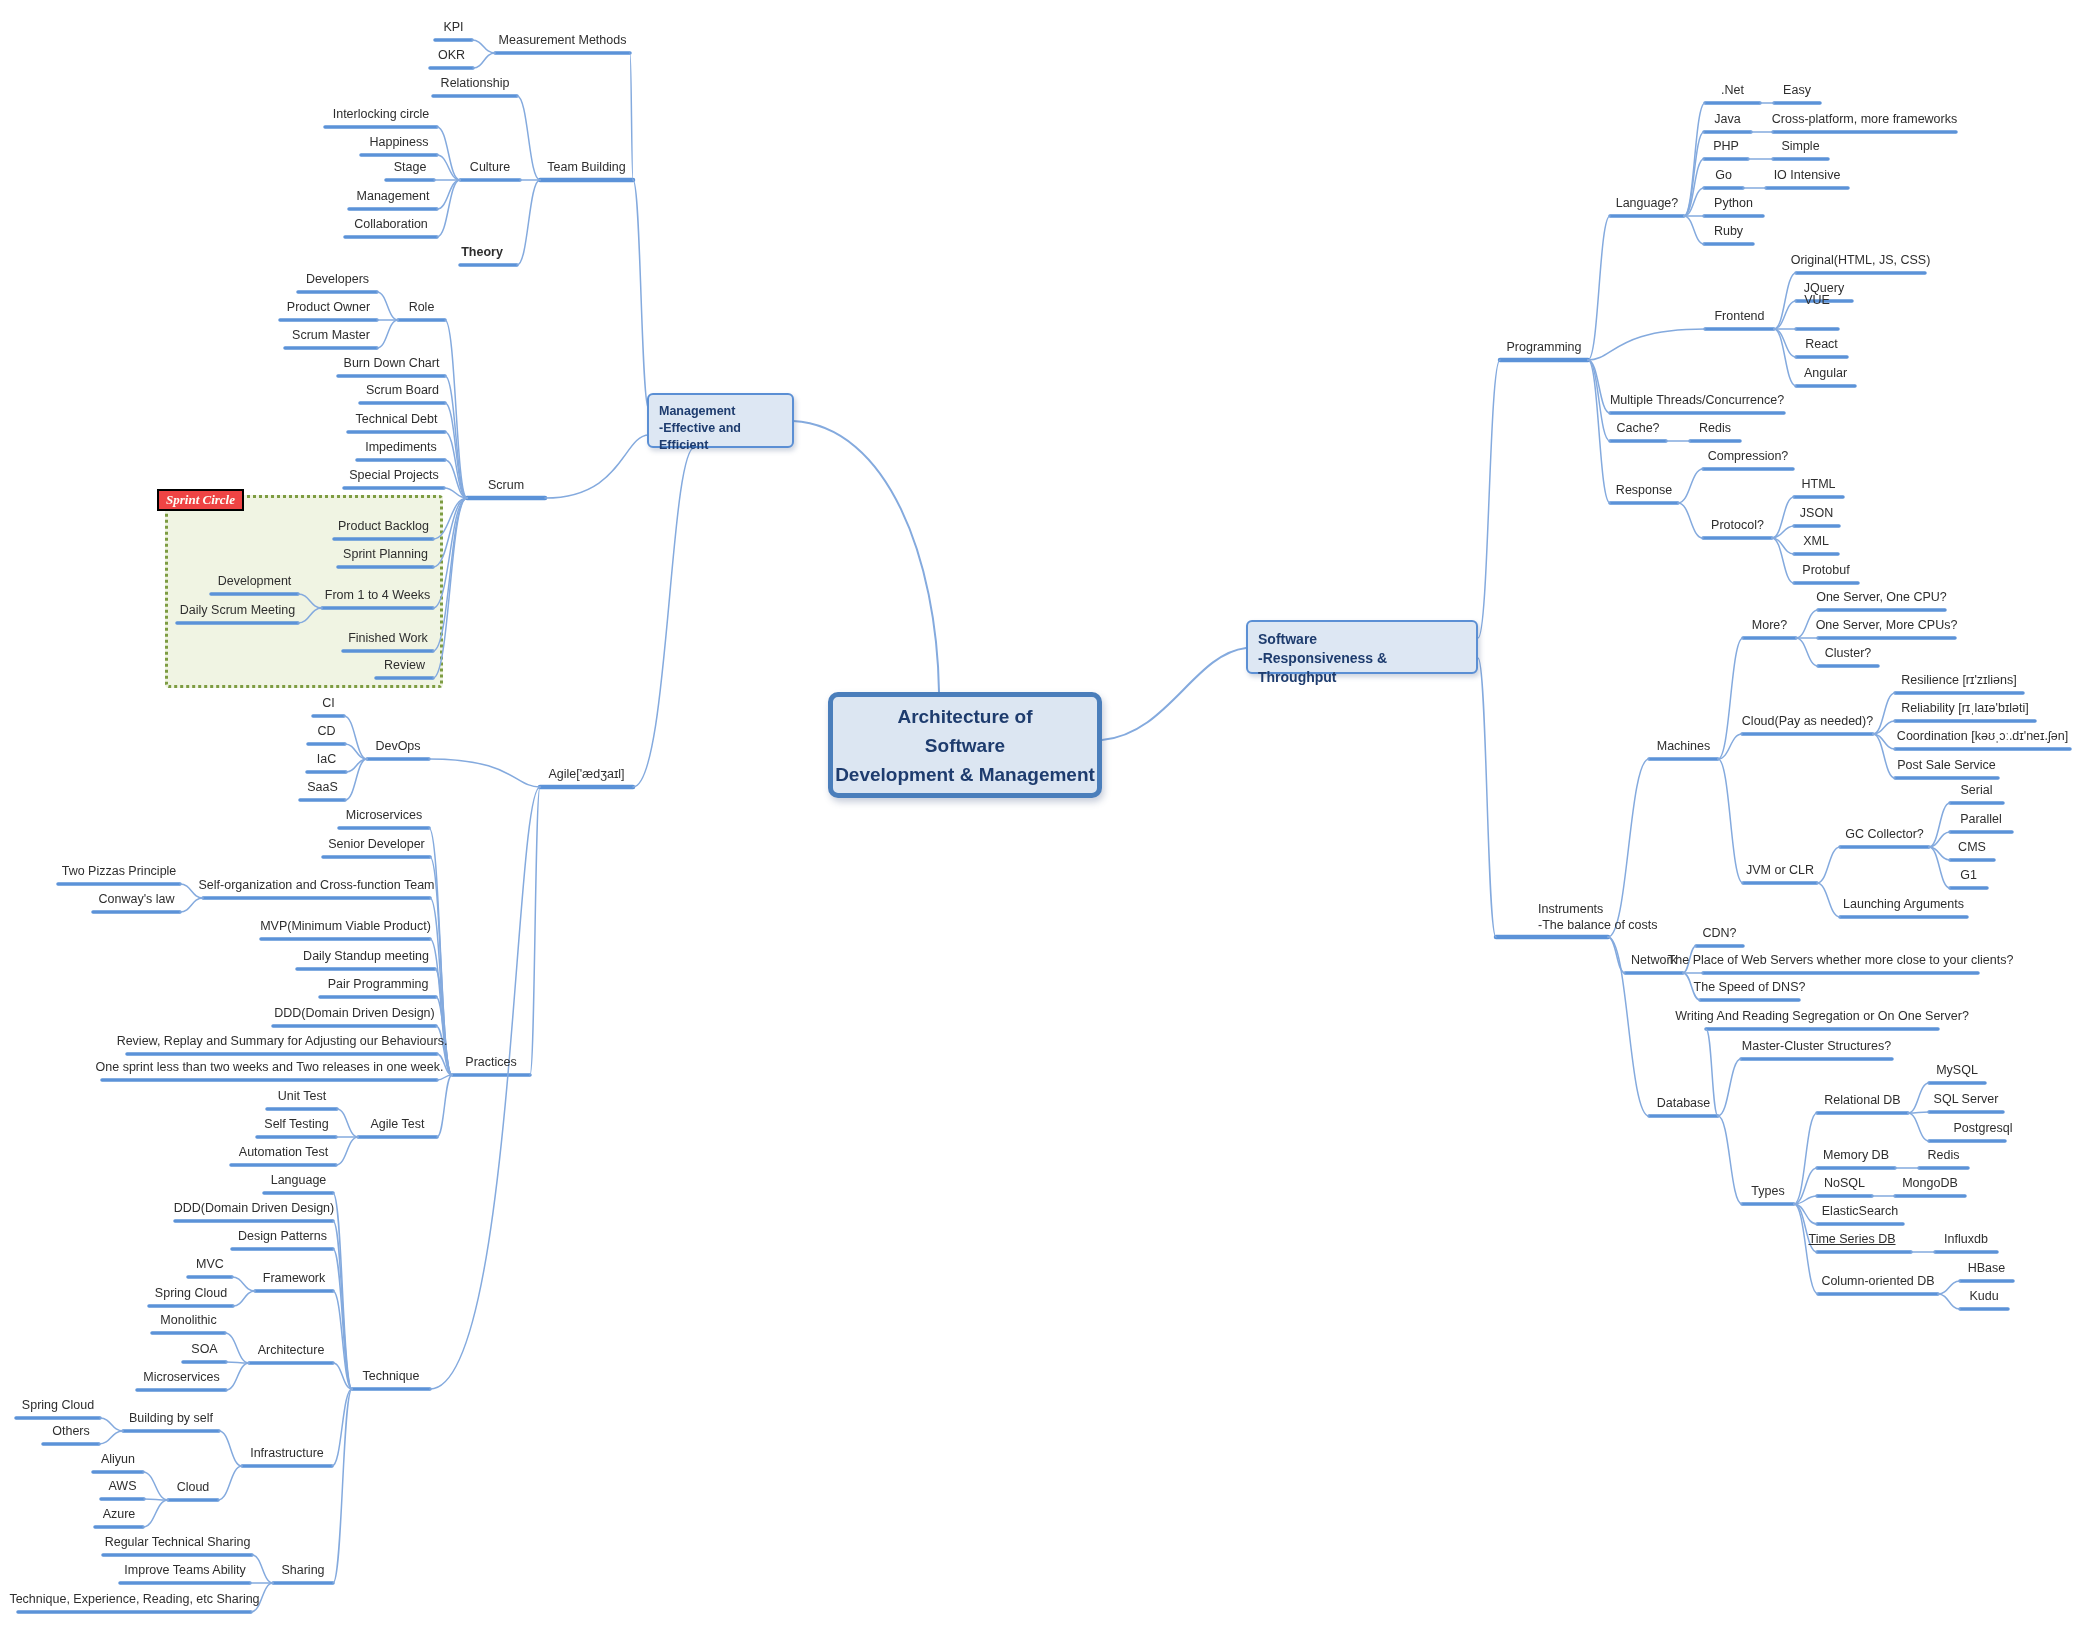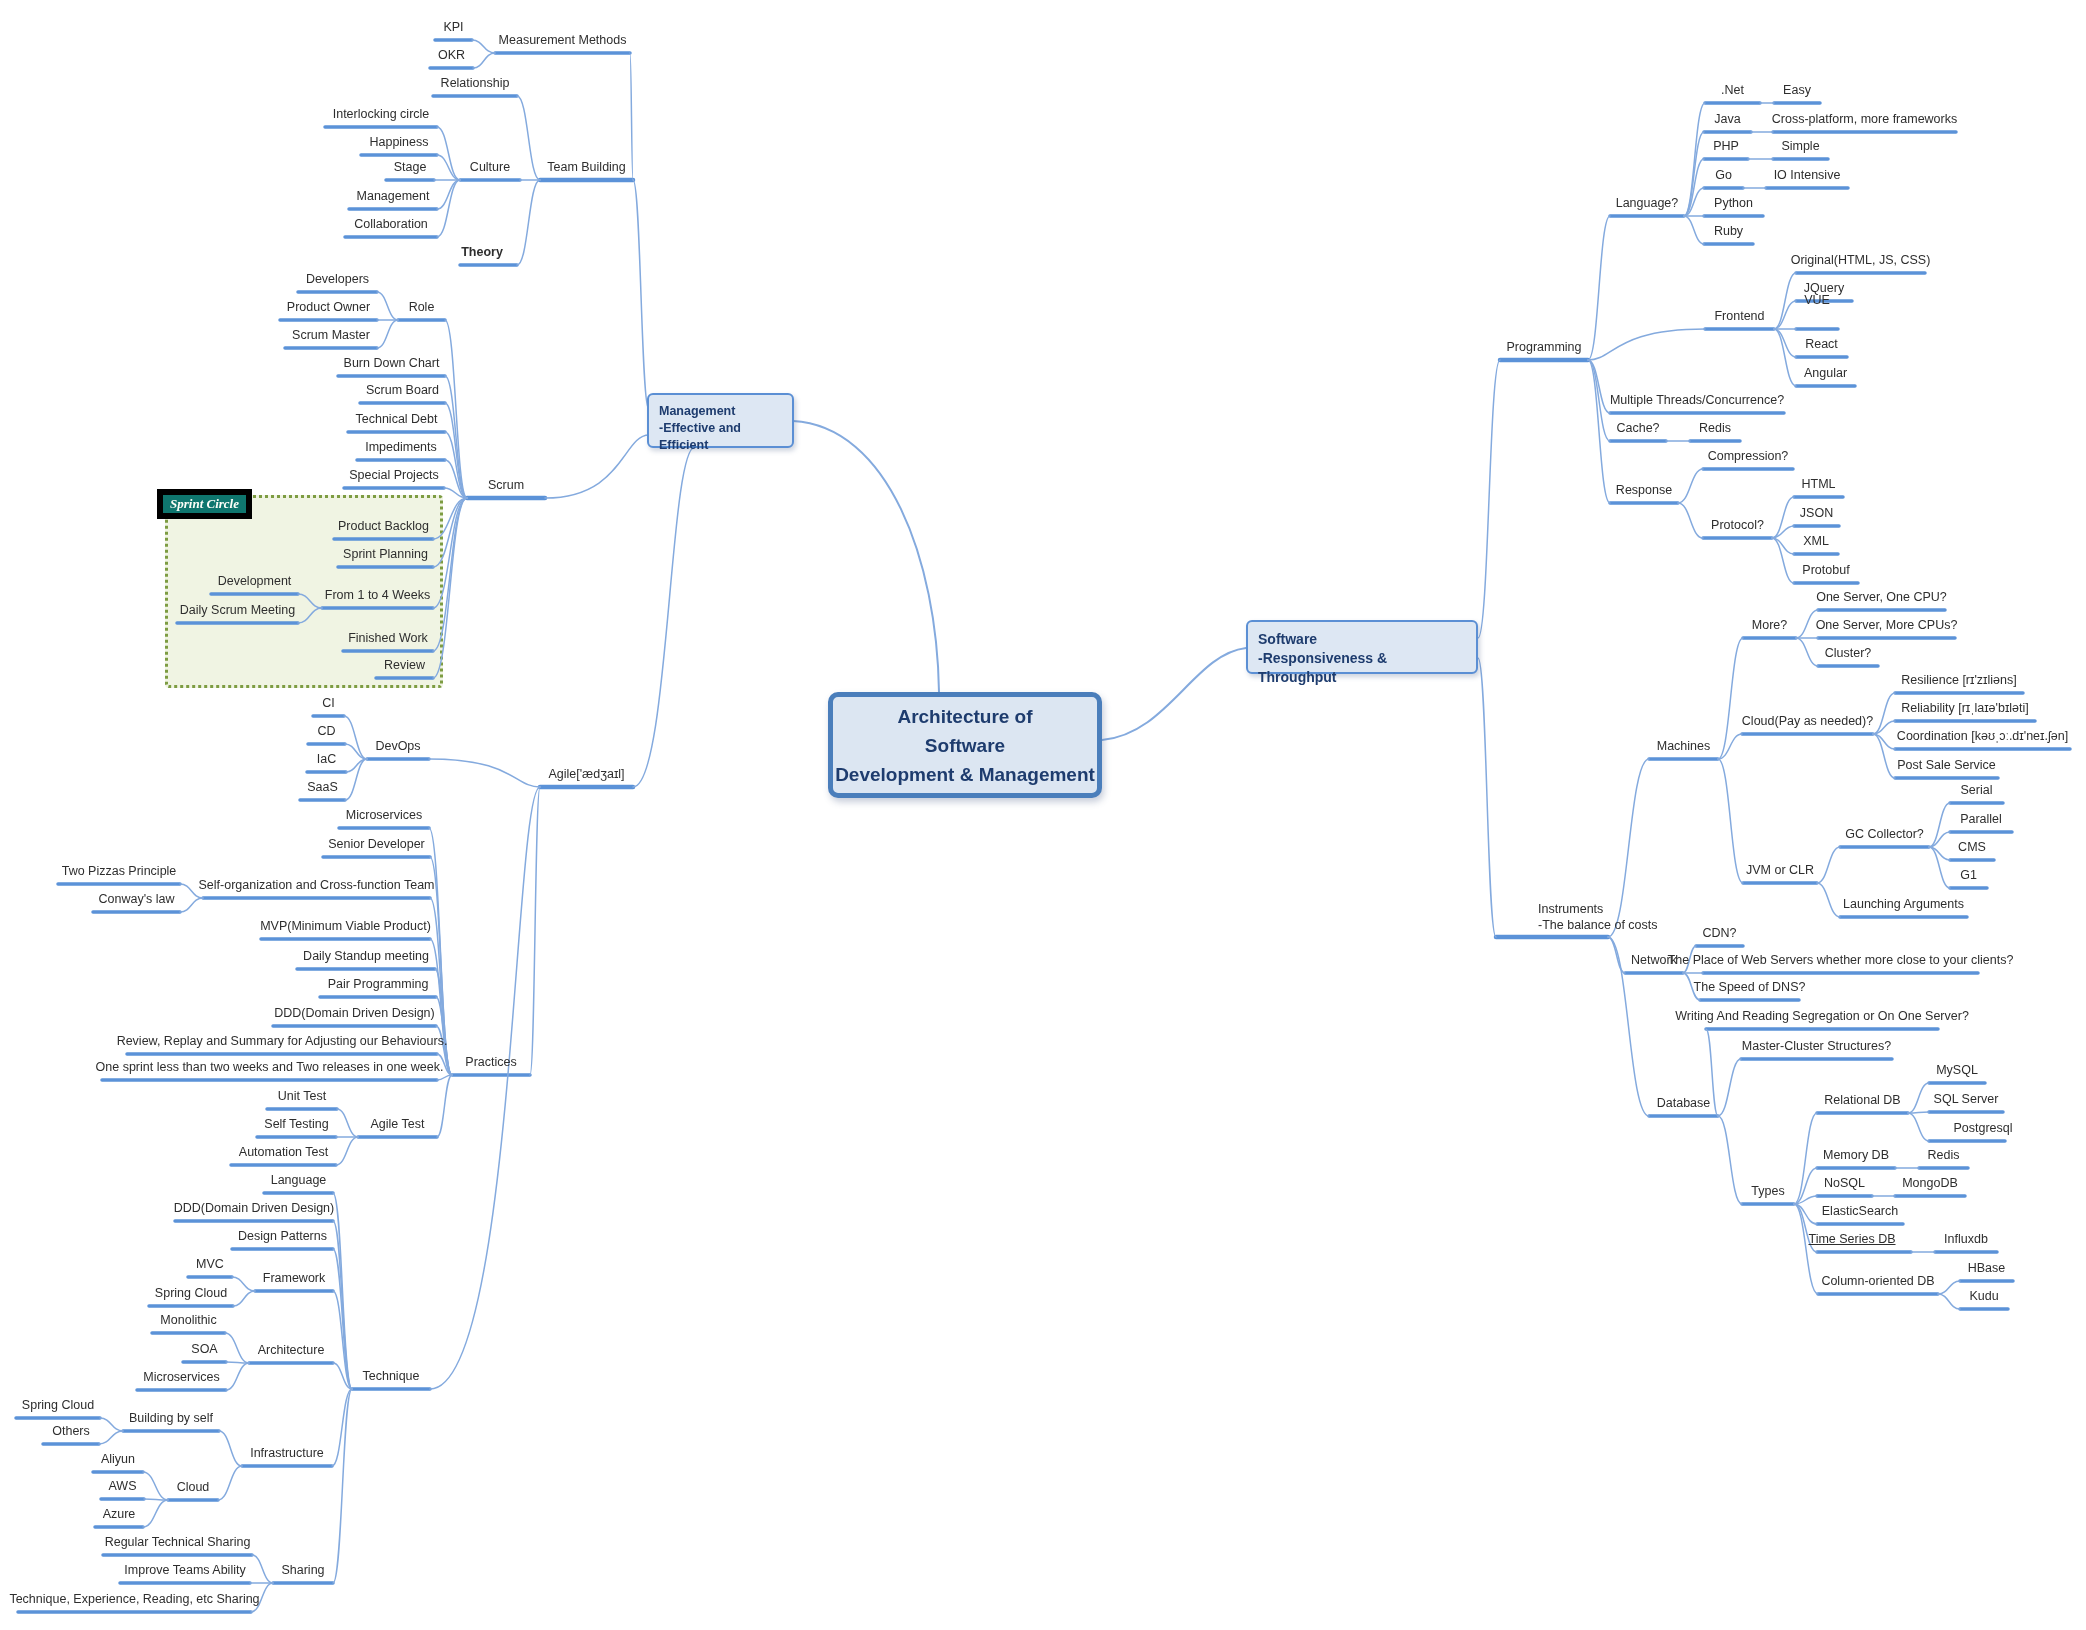--- a/index.html
+++ b/index.html
@@ -28,21 +28,21 @@
     background:#dce6f2;border:5px solid #4a7ebb;border-radius:10px;
     color:#1e3c6e;font-weight:bold;font-size:19px;line-height:29px;text-align:center;
     display:flex;align-items:center;justify-content:center;white-space:pre-line;
     box-shadow:2px 4px 7px rgba(80,100,140,.32);box-sizing:border-box;
   }
   #sprint-box{
     position:absolute;left:165px;top:495px;width:278px;height:193px;
     background:#f0f4e3;border:3px dotted #7d9c42;border-radius:4px;box-sizing:border-box;
   }
   .chip{
-    position:absolute;left:157px;top:489px;background:#0f766e;border:6px solid #000000;
+    position:absolute;left:157px;top:489px;background:#ef4444;border:2px solid #000000;
     color:#fdfef8;font-family:"Liberation Serif","DejaVu Serif",serif;font-style:italic;
     font-weight:bold;font-size:13px;line-height:16px;padding:1px 7px;
   }
 </style>
 </head>
 <body>
 
 <div class="mapwrap">
   <div id="sprint-box"></div>
   <svg id="map-svg" width="2086" height="1630">

